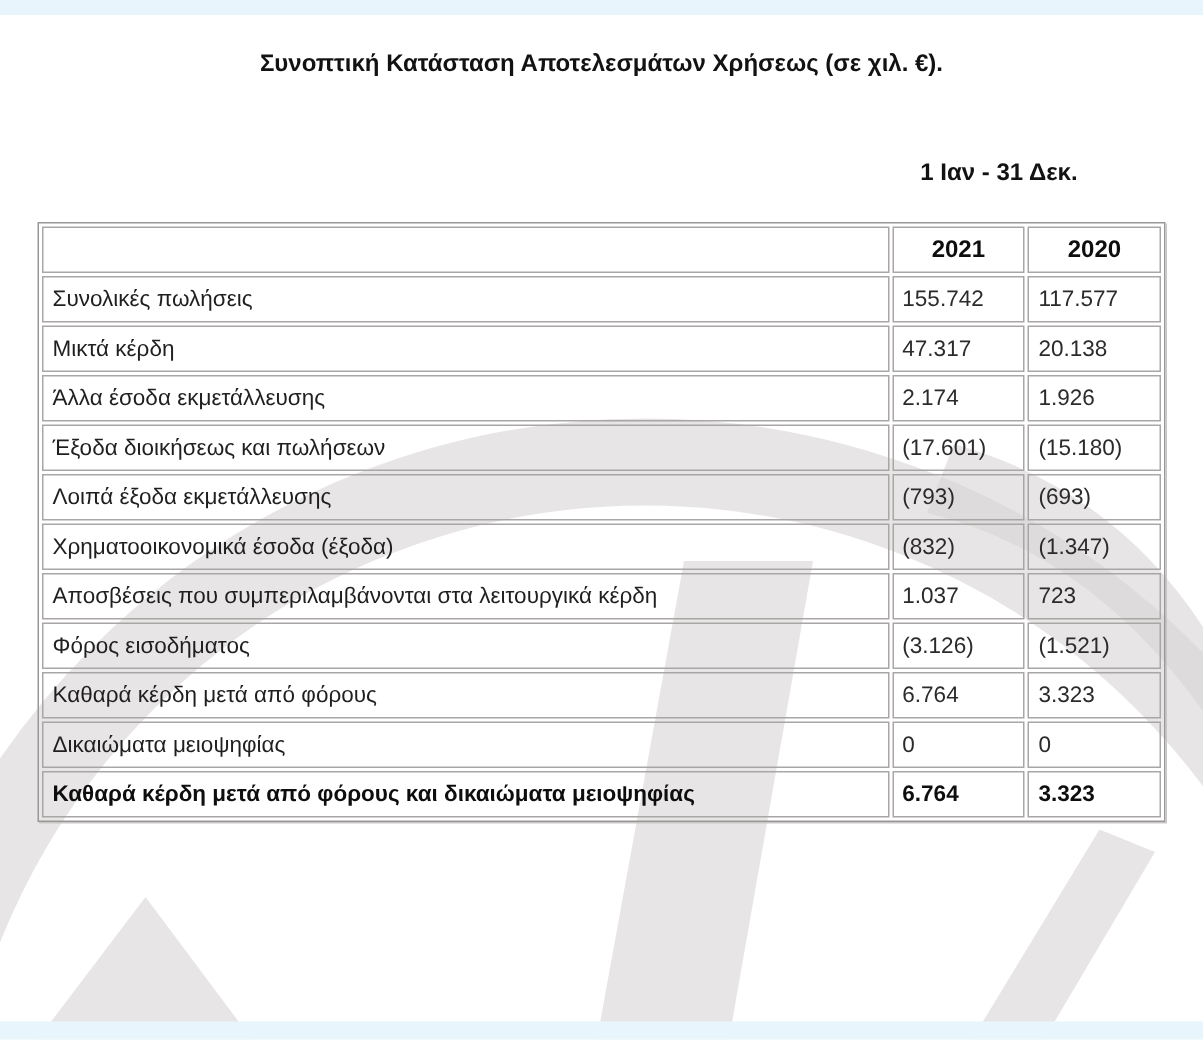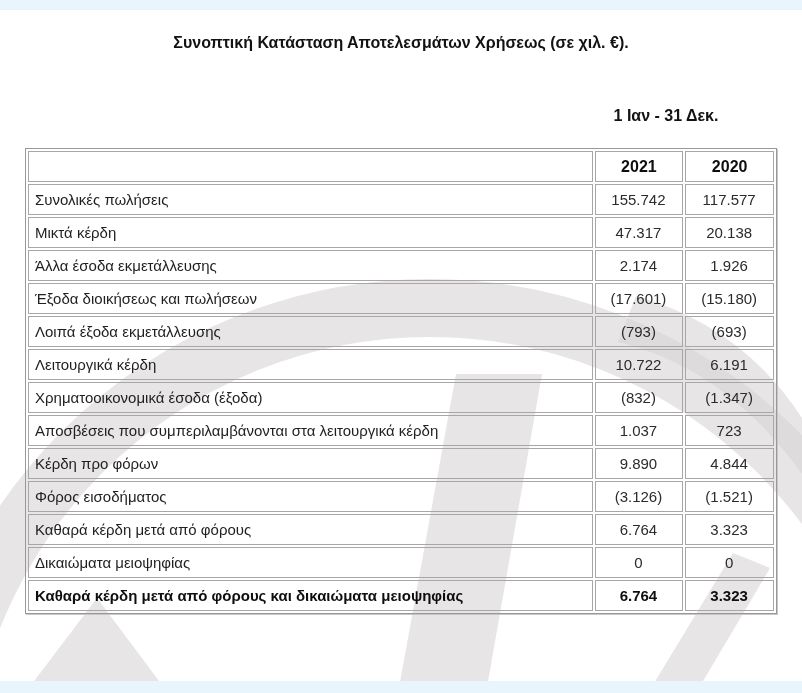--- a/index.html
+++ b/index.html
@@ -29,21 +29,21 @@
     box-shadow:1px 1px 0 #c9c6c6;
   }
   table.fin th, table.fin td {
     border:1px solid #a9a6a6; background:transparent;
     height:29px; padding:0 6px; overflow:hidden; white-space:nowrap;
     font-size:15px; color:#1f1f1f; vertical-align:middle;
   }
   table.fin th {
     font-size:16px; font-weight:700; color:#0e0e0e; padding:0;
   }
-  table.fin td.num { text-align:center; color:#2b2b2b; padding-right:7px;margin-left:14px; }
+  table.fin td.num { text-align:left; color:#2b2b2b; padding-right:7px;margin-left:14px; }
   table.fin tr.bold td { font-weight:700; color:#0e0e0e; }
   col.c-label { width:560px; } col.c-year { width:88px; }
 </style>
 </head>
 <body>
 
 <svg class="watermark" width="802" height="693" viewBox="0 0 802 693" aria-hidden="true">
   <g fill="#d7d3d3" fill-opacity="0.6" stroke="none">
     <path d="M 636 296 Q 742 326 802 418 L 802 474 Q 726 368 618 342 Z"></path>
     <path d="M 456 374 L 542 374 L 486 693 L 398 693 Z"></path>
@@ -92,38 +92,28 @@
     <td class="label">Έξοδα διοικήσεως και πωλήσεων</td>
     <td class="num">(17.601)</td>
     <td class="num">(15.180)</td>
   </tr>
       <tr>
     <td class="label">Λοιπά έξοδα εκμετάλλευσης</td>
     <td class="num">(793)</td>
     <td class="num">(693)</td>
   </tr>
       <tr>
-    <td class="label">Λειτουργικά κέρδη</td>
-    <td class="num">10.722</td>
-    <td class="num">6.191</td>
-  </tr>
-      <tr>
     <td class="label">Χρηματοοικονομικά έσοδα (έξοδα)</td>
     <td class="num">(832)</td>
     <td class="num">(1.347)</td>
   </tr>
       <tr>
     <td class="label">Αποσβέσεις που συμπεριλαμβάνονται στα λειτουργικά κέρδη</td>
     <td class="num">1.037</td>
     <td class="num">723</td>
-  </tr>
-      <tr>
-    <td class="label">Κέρδη προ φόρων</td>
-    <td class="num">9.890</td>
-    <td class="num">4.844</td>
   </tr>
       <tr>
     <td class="label">Φόρος εισοδήματος</td>
     <td class="num">(3.126)</td>
     <td class="num">(1.521)</td>
   </tr>
       <tr>
     <td class="label">Καθαρά κέρδη μετά από φόρους</td>
     <td class="num">6.764</td>
     <td class="num">3.323</td>

